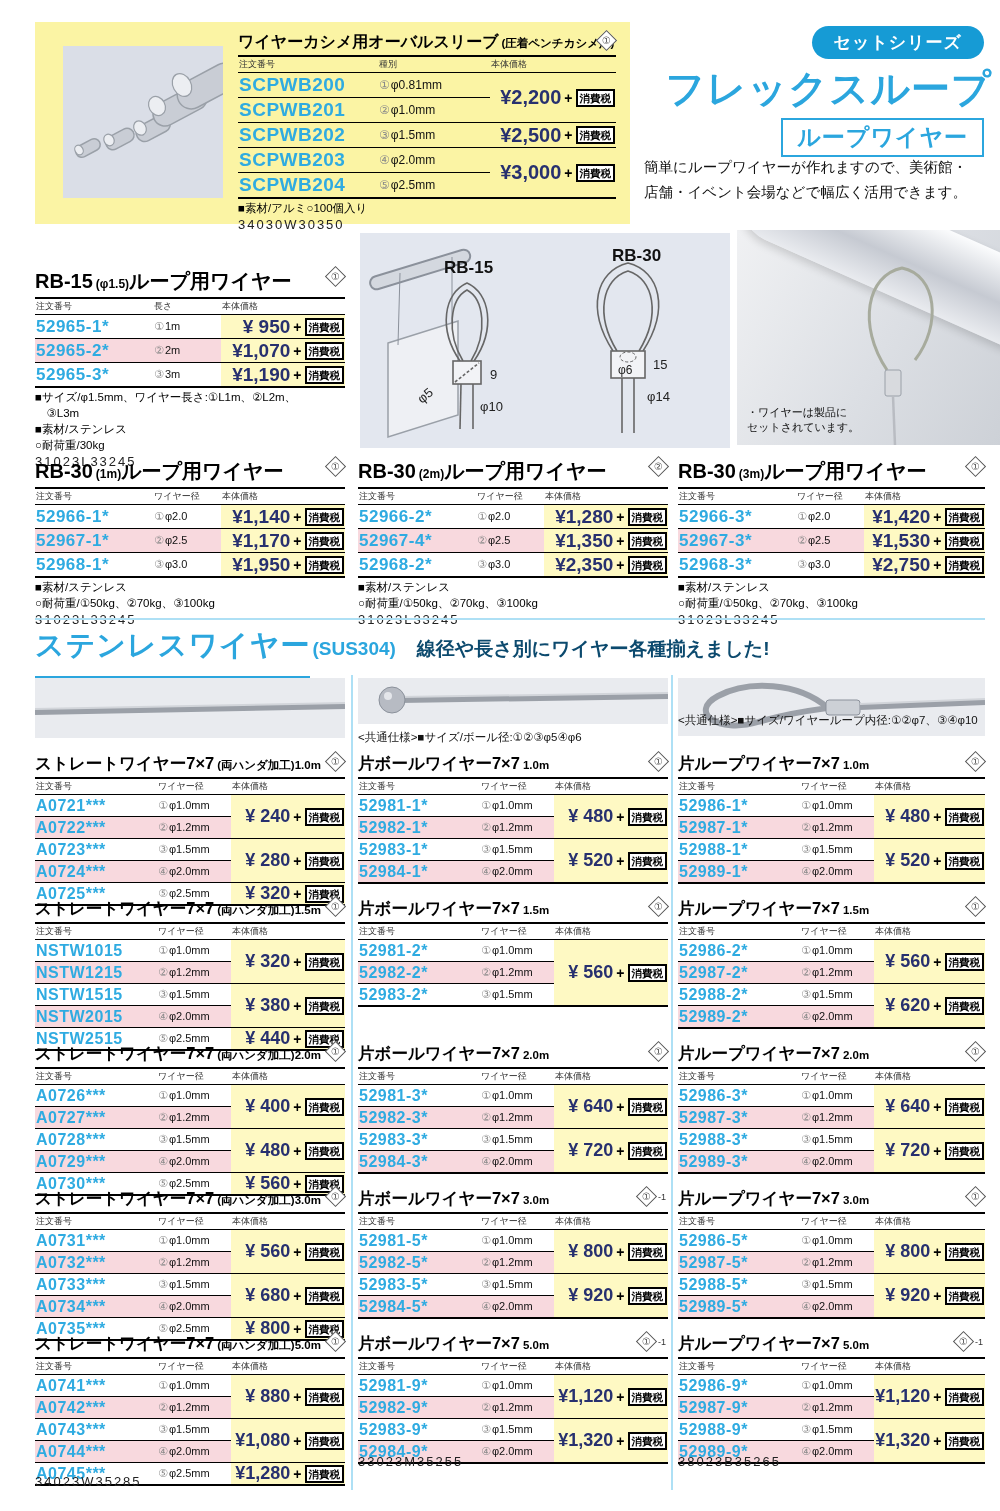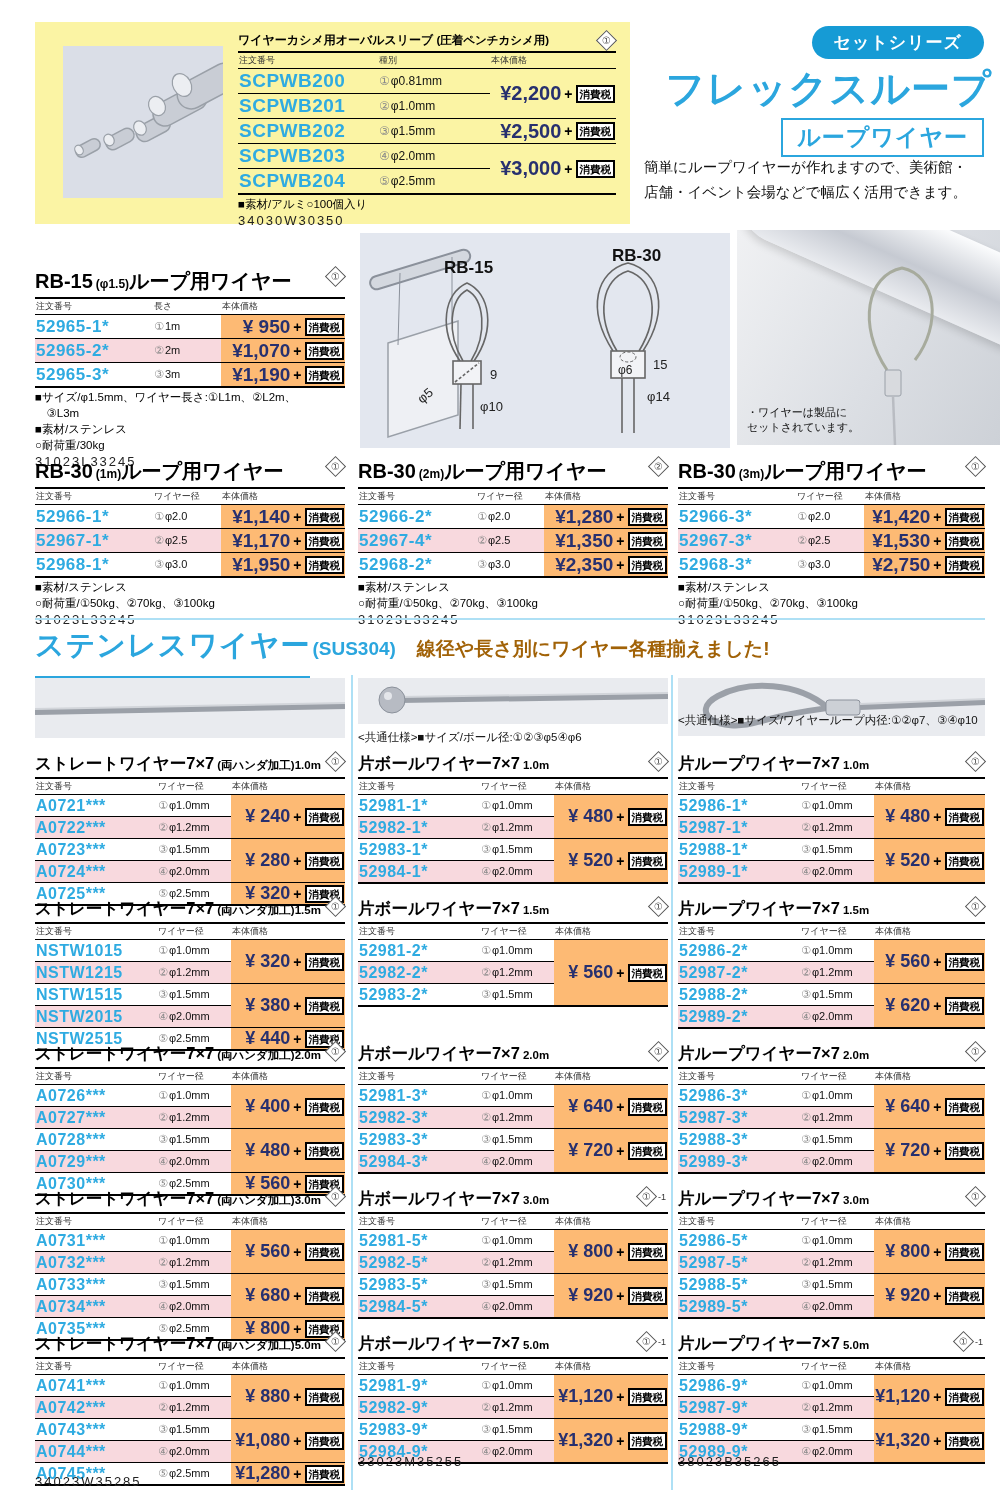--- a/index.html
+++ b/index.html
@@ -20,32 +20,32 @@
            display:flex;align-items:center;justify-content:center;font-size:10px;color:#555;}
   .badge-sfx{font-size:9px;color:#333;margin-left:4px;}
 
   table.pt-grid{border-collapse:collapse;width:100%;table-layout:fixed;border-bottom:2px solid #000;}
   .pt-grid th{font-size:9px;font-weight:normal;color:#333;text-align:left;
               border-bottom:1px solid #000;padding:1px 0 1px 1px;}
   .pt-grid td{border-bottom:1px solid #000;padding:0 0 0 1px;vertical-align:middle;}
   td.code{font-weight:bold;color:#2fabe1;letter-spacing:.5px;white-space:nowrap;}
   td.spec{color:#111;white-space:nowrap;}
   .cnum{color:#8a8a8a;margin-right:1px;}
-  td.price{background:#fdba74;}
+  td.price{background:#fef9c3;}
   .price-in{display:flex;align-items:center;justify-content:flex-end;gap:3px;padding-right:1px;}
   .yen{font-weight:bold;color:#27306f;white-space:nowrap;}
   .plus{font-weight:bold;color:#000;font-size:14px;}
   .tax{font-size:10.5px;font-weight:bold;color:#000;border:2px solid #000;background:#fff;
        padding:0 2px;white-space:nowrap;line-height:14px;}
   tr.pink td.code,tr.pink td.spec{background:#f8d9de;}
   .note{font-size:11.5px;line-height:14px;color:#000;margin-top:2px;white-space:nowrap;}
   .catalog{font-size:13px;letter-spacing:2px;color:#222;margin-top:2px;}
 
   
-  .t-sleeve .pt-title .tp.big{font-size:12px;} .t-sleeve .pt-title .tp.small{font-size:11.5px;}
+  .t-sleeve .pt-title .tp.big{font-size:16px;} .t-sleeve .pt-title .tp.small{font-size:11.5px;}
   .t-sleeve td{height:24px;} .t-sleeve td.code{font-size:19px;} .t-sleeve td.spec{font-size:12px;}
   .t-sleeve .yen{font-size:20px;} .t-sleeve td.price{background:transparent;}
   .t-sleeve .pt-grid th{background:transparent;}
 
   .t-rb .pt-title .tp.big{font-size:20px;} .t-rb .pt-title .tp.small{font-size:12px;}
   .t-rb td{height:23px;} .t-rb td.code{font-size:17px;} .t-rb td.spec{font-size:11px;}
   .t-rb .yen{font-size:19px;}
 
   .t-std .pt-title .tp.big{font-size:16.5px;} .t-std .pt-title .tp.small{font-size:11.5px;}
   .t-std td{height:21px;} .t-std td.code{font-size:16px;} .t-std td.spec{font-size:11px;}
@@ -72,21 +72,21 @@
   .cylinder{position:absolute;right:-70px;top:-18px;width:340px;height:84px;border-radius:42px;
             background:linear-gradient(#fbfcfd 0%,#c6cad2 55%,#e9ebef 100%);transform:rotate(24deg);
             box-shadow:0 4px 8px rgba(0,0,0,.15);}
   .photo-cap{position:absolute;left:10px;bottom:10px;font-size:11px;line-height:15px;color:#111;}
 
   
   .blue-rule{background:#aee0f5;}
   .sh-main{color:#2ba6de;font-weight:bold;font-size:29px;border-bottom:3px solid #2ba6de;
            padding-bottom:15px;letter-spacing:1px;}
   .sh-sub{color:#2ba6de;font-weight:bold;font-size:19px;margin-left:2px;}
-  .sh-desc{color:#a16207;font-weight:bold;font-size:19px;margin-left:14px;padding-left:7px;}
+  .sh-desc{color:#0c4a6e;font-weight:bold;font-size:19px;margin-left:14px;padding-left:7px;}
   .scol{position:absolute;top:675px;height:830px;}
   .sphoto{position:absolute;left:0;right:0;background:#e9ebef;overflow:hidden;}
   .sspec{position:absolute;left:0;font-size:11.5px;color:#111;white-space:nowrap;}
   .scatalog{position:absolute;font-size:13px;letter-spacing:2px;color:#222;}
   svg text{font-family:"Liberation Sans","DejaVu Sans",sans-serif;}
 </style>
 </head>
 <body>
 
 <div class="abs yellow-box">

